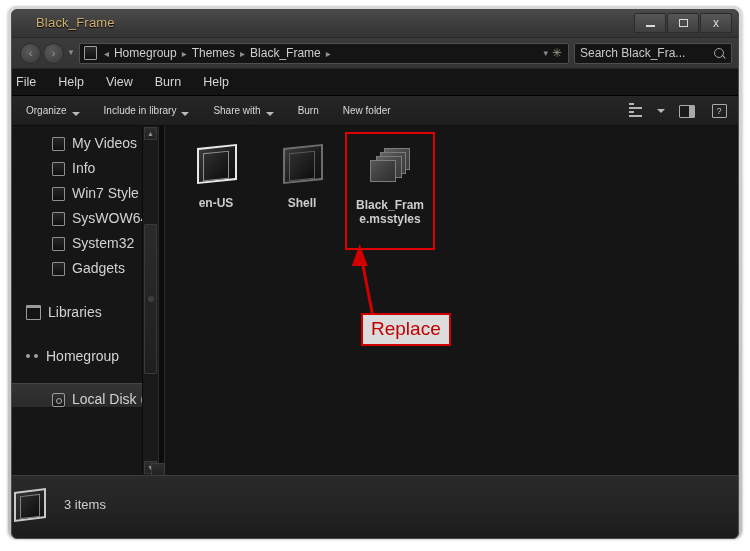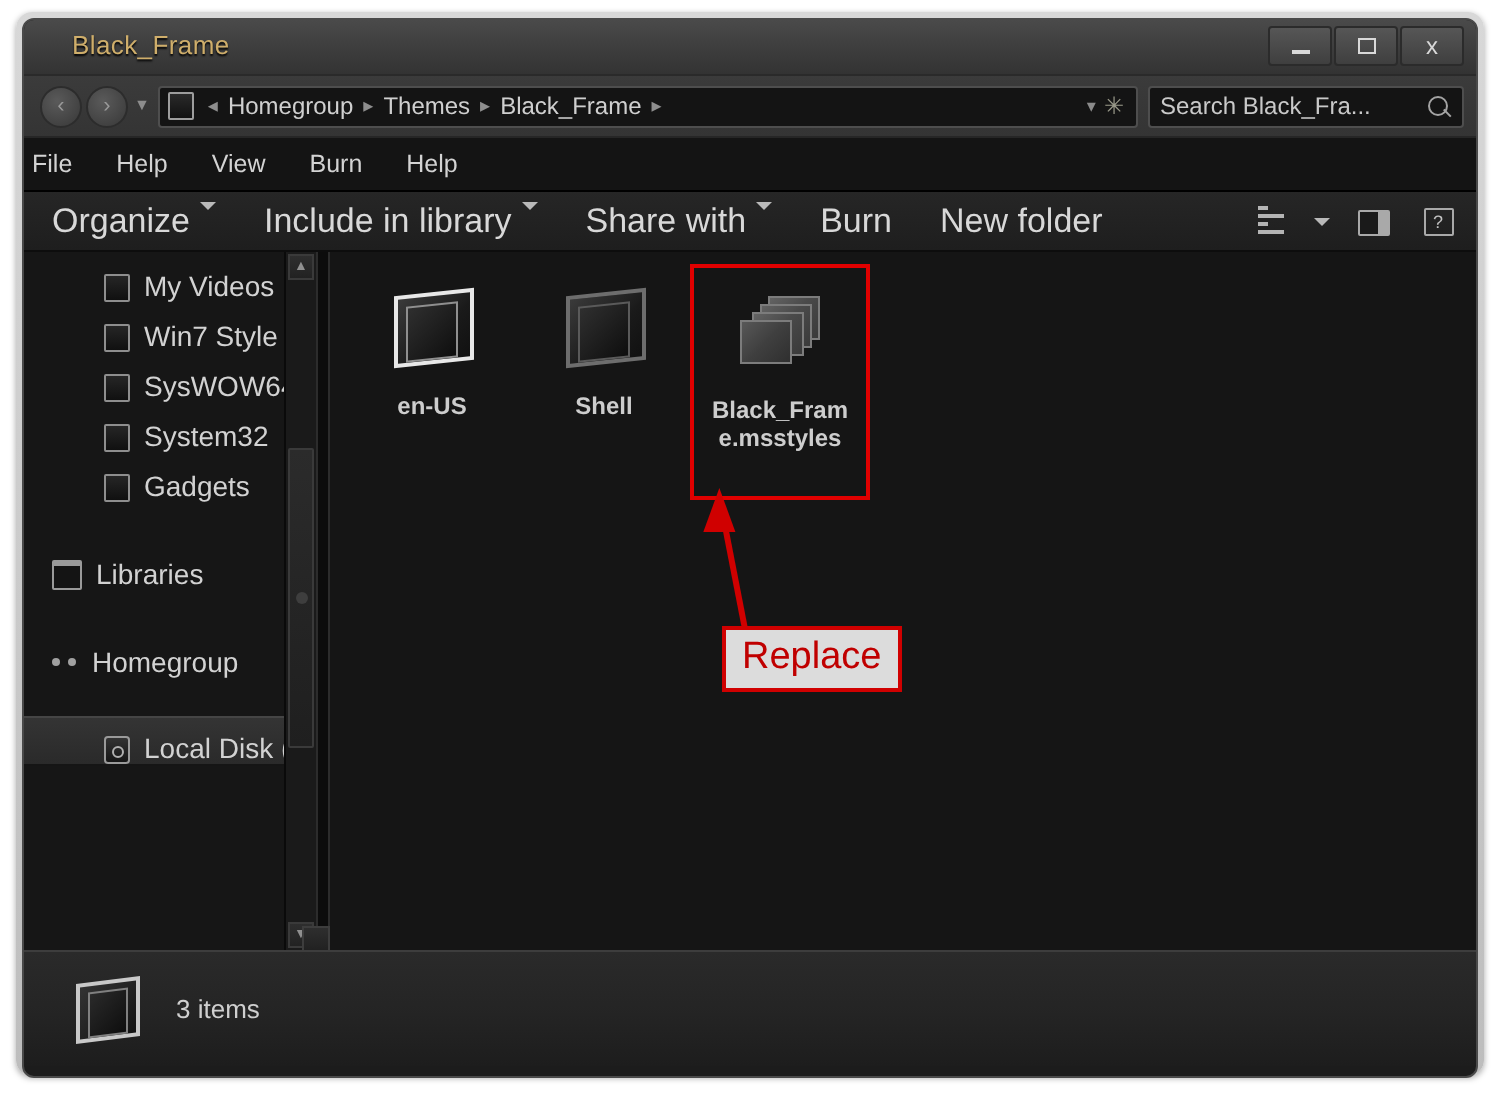--- a/index.html
+++ b/index.html
@@ -196,23 +196,23 @@
     height: 30px;
     background: linear-gradient(180deg,#262626 0%, #1e1e1e 100%);
     border-bottom: 1px solid #0d0d0d;
     display: flex;
     align-items: center;
     padding-left: 14px;
     box-sizing: border-box;
   }
   .tbitem {
     display: flex;
-    align-items: flex-start;
+    align-items: flex-end;
     color: #d8d8d8;
-    font-size: 17px;
+    font-size: 10px;
     margin-right: 24px;
     white-space: nowrap;
   }
   .caret {
     display: inline-block;
     margin-left: 5px;
     width: 0; height: 0;
     border-left: 4px solid transparent;
     border-right: 4px solid transparent;
     border-top: 4px solid #b9b9b9;
@@ -493,21 +493,21 @@
   }
 
   
   #statusbar {
     position: relative;
     height: 58px;
     background: linear-gradient(180deg,#2a2a2a 0%, #242424 55%, #1d1d1d 100%);
     border-top: 1px solid #3d3d3d;
     display: flex;
     align-items: center;
-    padding-left: 24px;
+    padding-left: 0;
     box-sizing: border-box;
   }
   #status-folder {
     width: 36px; height: 32px;
     position: relative;
     margin-right: 16px;
   }
   #status-folder .sb-back {
     position: absolute; left: 2px; top: 1px;
     width: 28px; height: 26px;
@@ -634,20 +634,24 @@
 
     <div id="body">
 
       <div id="sidebar">
         <div class="side-item sub">
           <span class="ic ic-folder-dark"></span>
           <span>My Videos</span>
         </div>
         <div class="side-item sub">
           <span class="ic ic-folder-dark"></span>
+          <span>Info</span>
+        </div>
+        <div class="side-item sub">
+          <span class="ic ic-folder-dark"></span>
           <span>Win7 Style Bu</span>
         </div>
         <div class="side-item sub">
           <span class="ic ic-folder-dark"></span>
           <span>SysWOW64</span>
         </div>
         <div class="side-item sub">
           <span class="ic ic-folder-dark"></span>
           <span>System32</span>
         </div>

